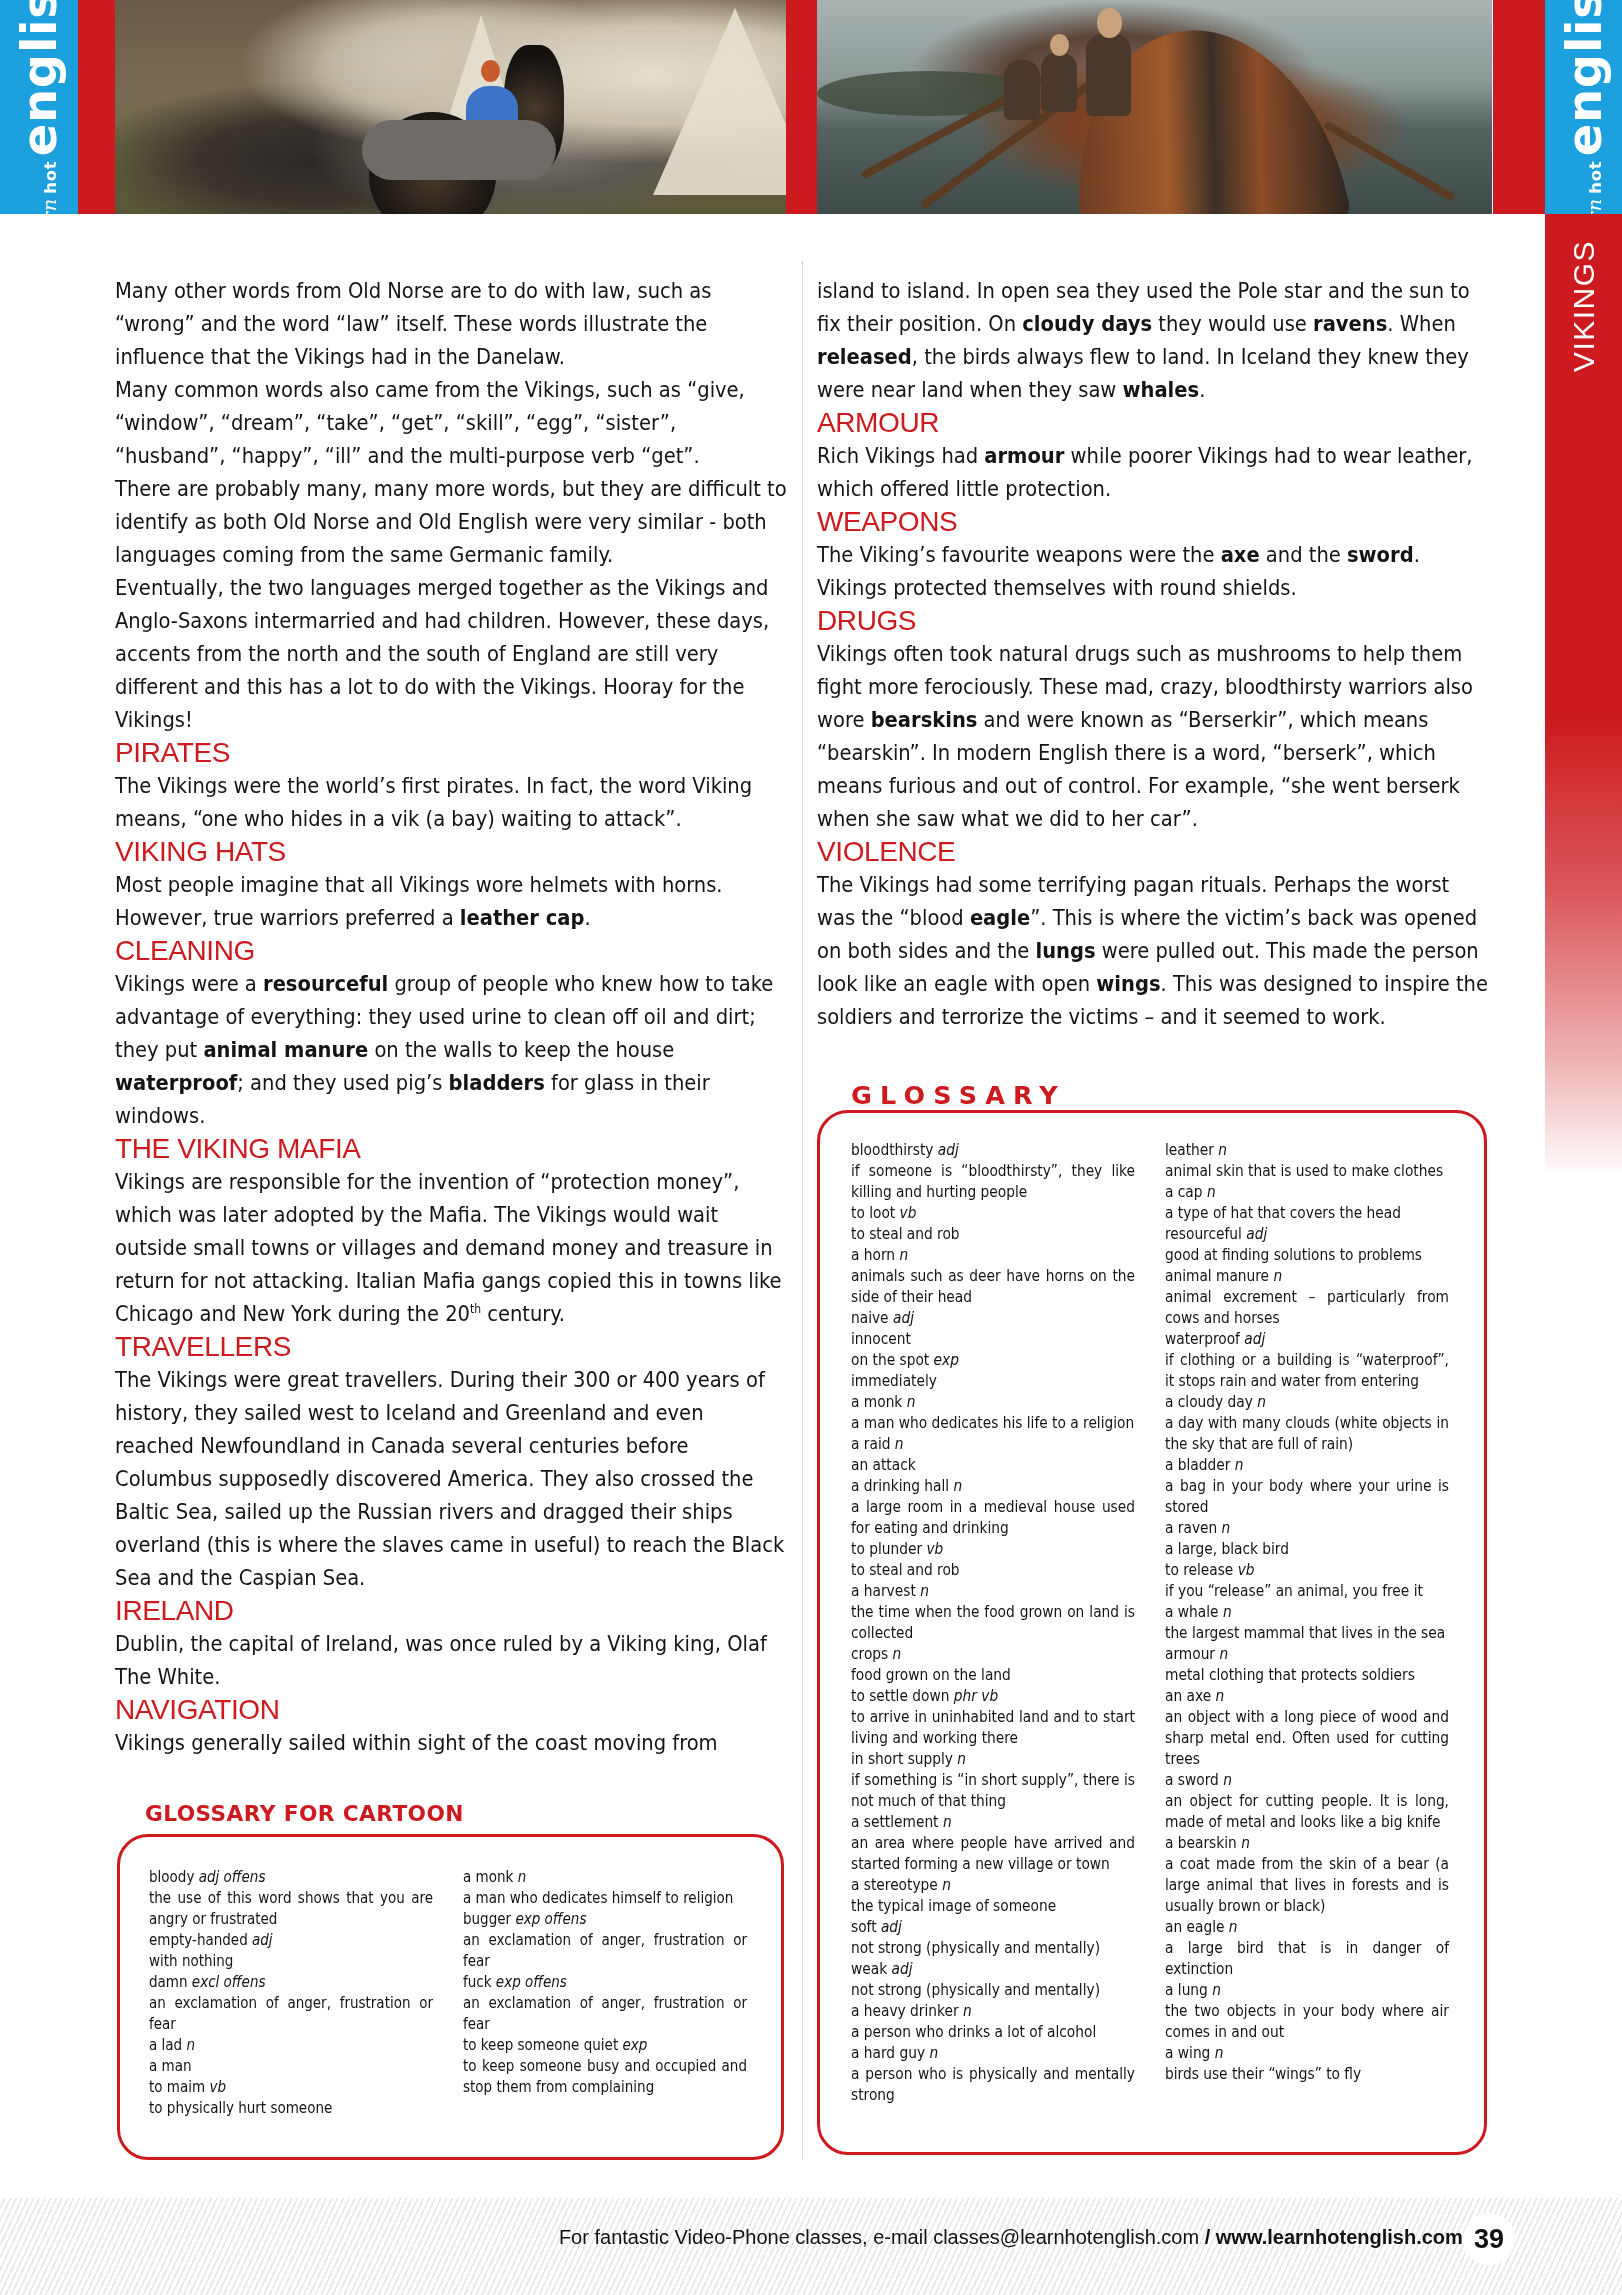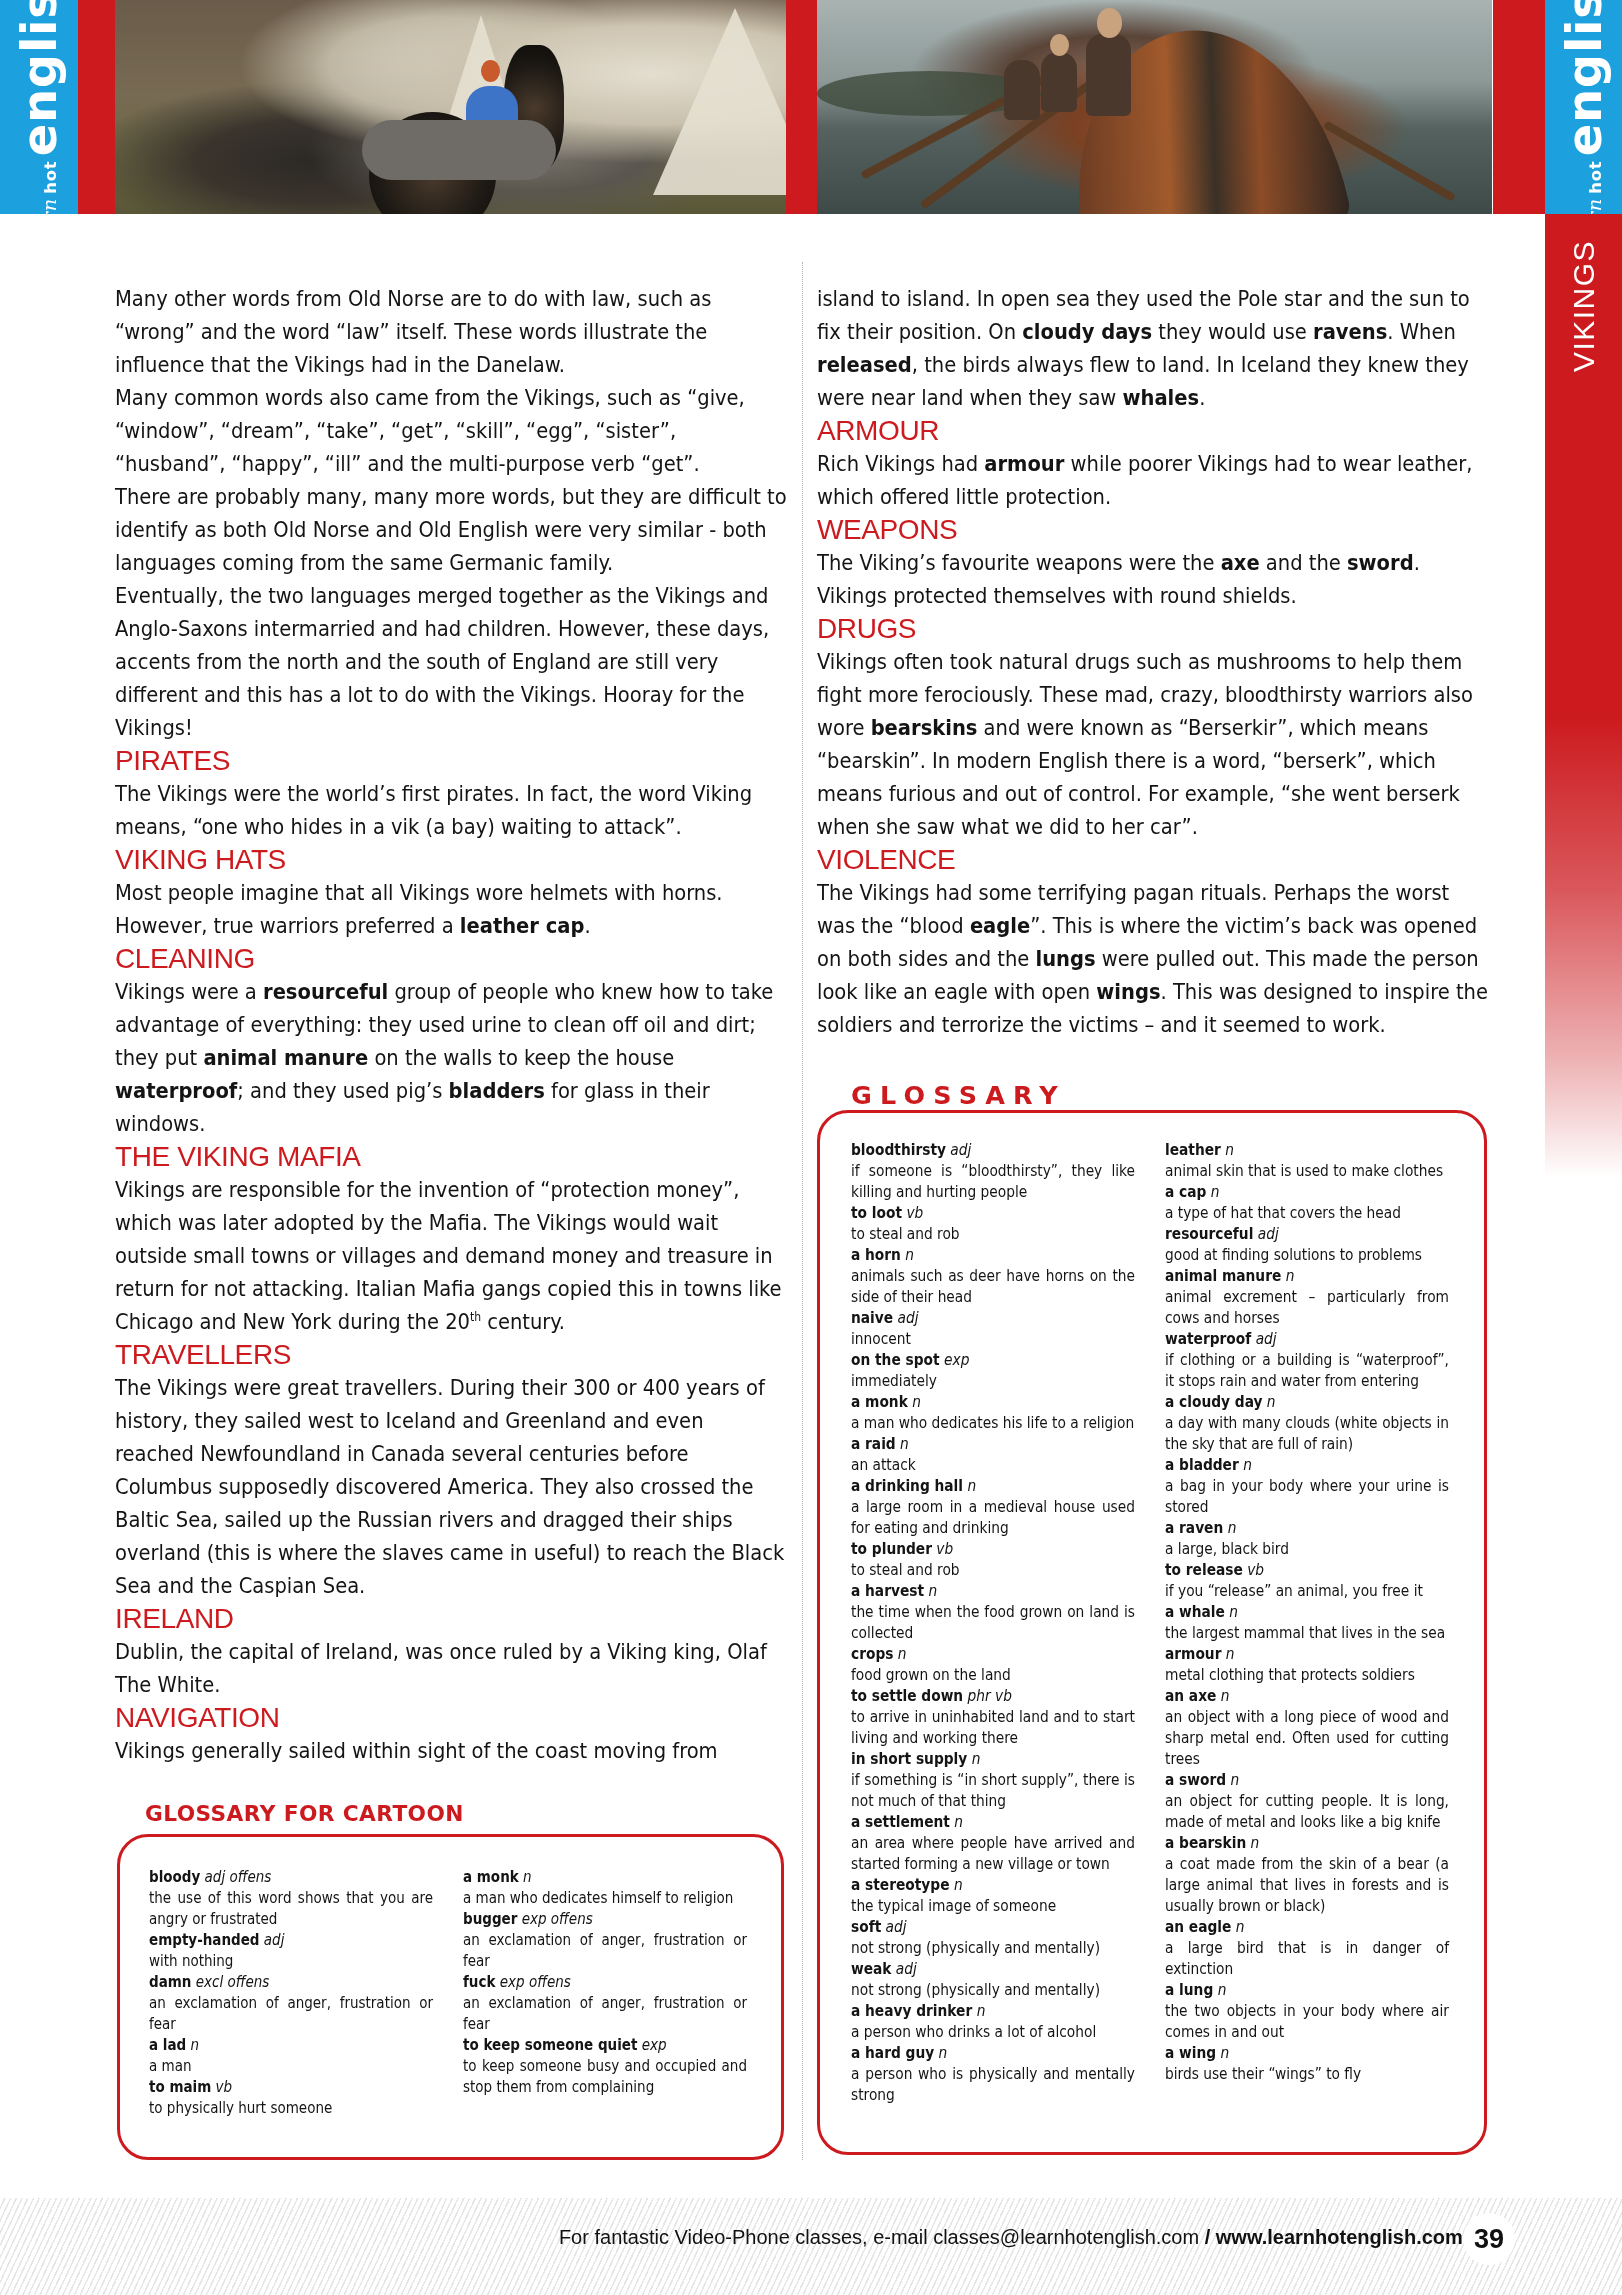--- a/index.html
+++ b/index.html
@@ -35,36 +35,36 @@
   .shape.oar { height: 7.5px; background: #5a3c24; transform-origin: left center; border-radius: 3.7px; }
   .shape.rower { width: 36px; height: 60px; border-radius: 16.4px 16.4px 6px 6px; background: #4b382c; }
   .shape.head { width: 19.4px; height: 22.4px; border-radius: 50%; background: #c9a27e; }
 
   
   .side-tab { position: absolute; left: 1545px; top: 214px; width: 78px; height: 964px; background: linear-gradient(180deg, #cc1a1e 0%, #cc1a1e 52%, #d9575b 70%, #eeb4b6 88%, #ffffff 100%); }
   .side-tab .section-label { position: absolute; left: 6px; top: 24px; width: 66px; height: 135px; display: flex; align-items: center; justify-content: center; }
   .side-tab .section-label span { transform: rotate(-90deg); color: #ffffff; font-family: "Liberation Sans", sans-serif; font-size: 30px; letter-spacing: 1.5px; white-space: nowrap; }
 
   
-  .col { position: absolute; top: 282px; font-size: 21.7px; line-height: 33px; color: #141414; }
+  .col { position: absolute; top: 274px; font-size: 21.7px; line-height: 33px; color: #141414; }
   .col.left { left: 115px; width: 673px; }
   .col.right { left: 817px; width: 673px; }
   .col p { margin: 0; }
   .col b { font-weight: bold; }
   .col sup { font-size: 12px; vertical-align: super; line-height: 0; }
   .sub-head { color: #cc1a1e; font-family: "Liberation Sans Narrow", "Liberation Sans", sans-serif; font-size: 28px; line-height: 33px; letter-spacing: -0.4px; }
   .main-title { color: #cc1a1e; font-family: "Liberation Sans", sans-serif; font-size: 58px; line-height: 1; margin: 25.4px 0 24px; letter-spacing: -0.7px; }
   .divider { position: absolute; left: 802px; top: 262px; width: 0; height: 1898px; border-left: 1.5px dotted #b0b0b0; }
 
   
   .glossary { position: absolute; }
   .glossary .g-title { position: absolute; color: #cc1a1e; font-family: "DejaVu Sans", sans-serif; font-weight: bold; white-space: nowrap; }
   .glossary .g-box { position: absolute; border: 3px solid #cc1a1e; border-radius: 31px; background: #ffffff; }
   .g-col { position: absolute; font-family: "DejaVu Sans Condensed", "DejaVu Sans", sans-serif; color: #141414; }
-  .g-entry .term { font-weight: bold; }
+  .g-entry .term { font-weight: normal; }
   .g-entry .pos { font-style: italic; }
   .g-entry .def { display: block; text-align: justify; }
 
   
   .glossary.main { left: 817px; top: 1080px; width: 673px; height: 1076px; }
   .glossary.main .g-title { left: 34px; top: 0; font-size: 25.4px; letter-spacing: 8.2px; }
   .glossary.main .g-box { left: 0; top: 30px; width: 670px; height: 1045px; border-top-right-radius: 31px; }
   .glossary.main .g-col { top: 60px; width: 284px; font-size: 15.3px; line-height: 21px; }
   .glossary.main .g-col.c1 { left: 34px; }
   .glossary.main .g-col.c2 { left: 348px; }

